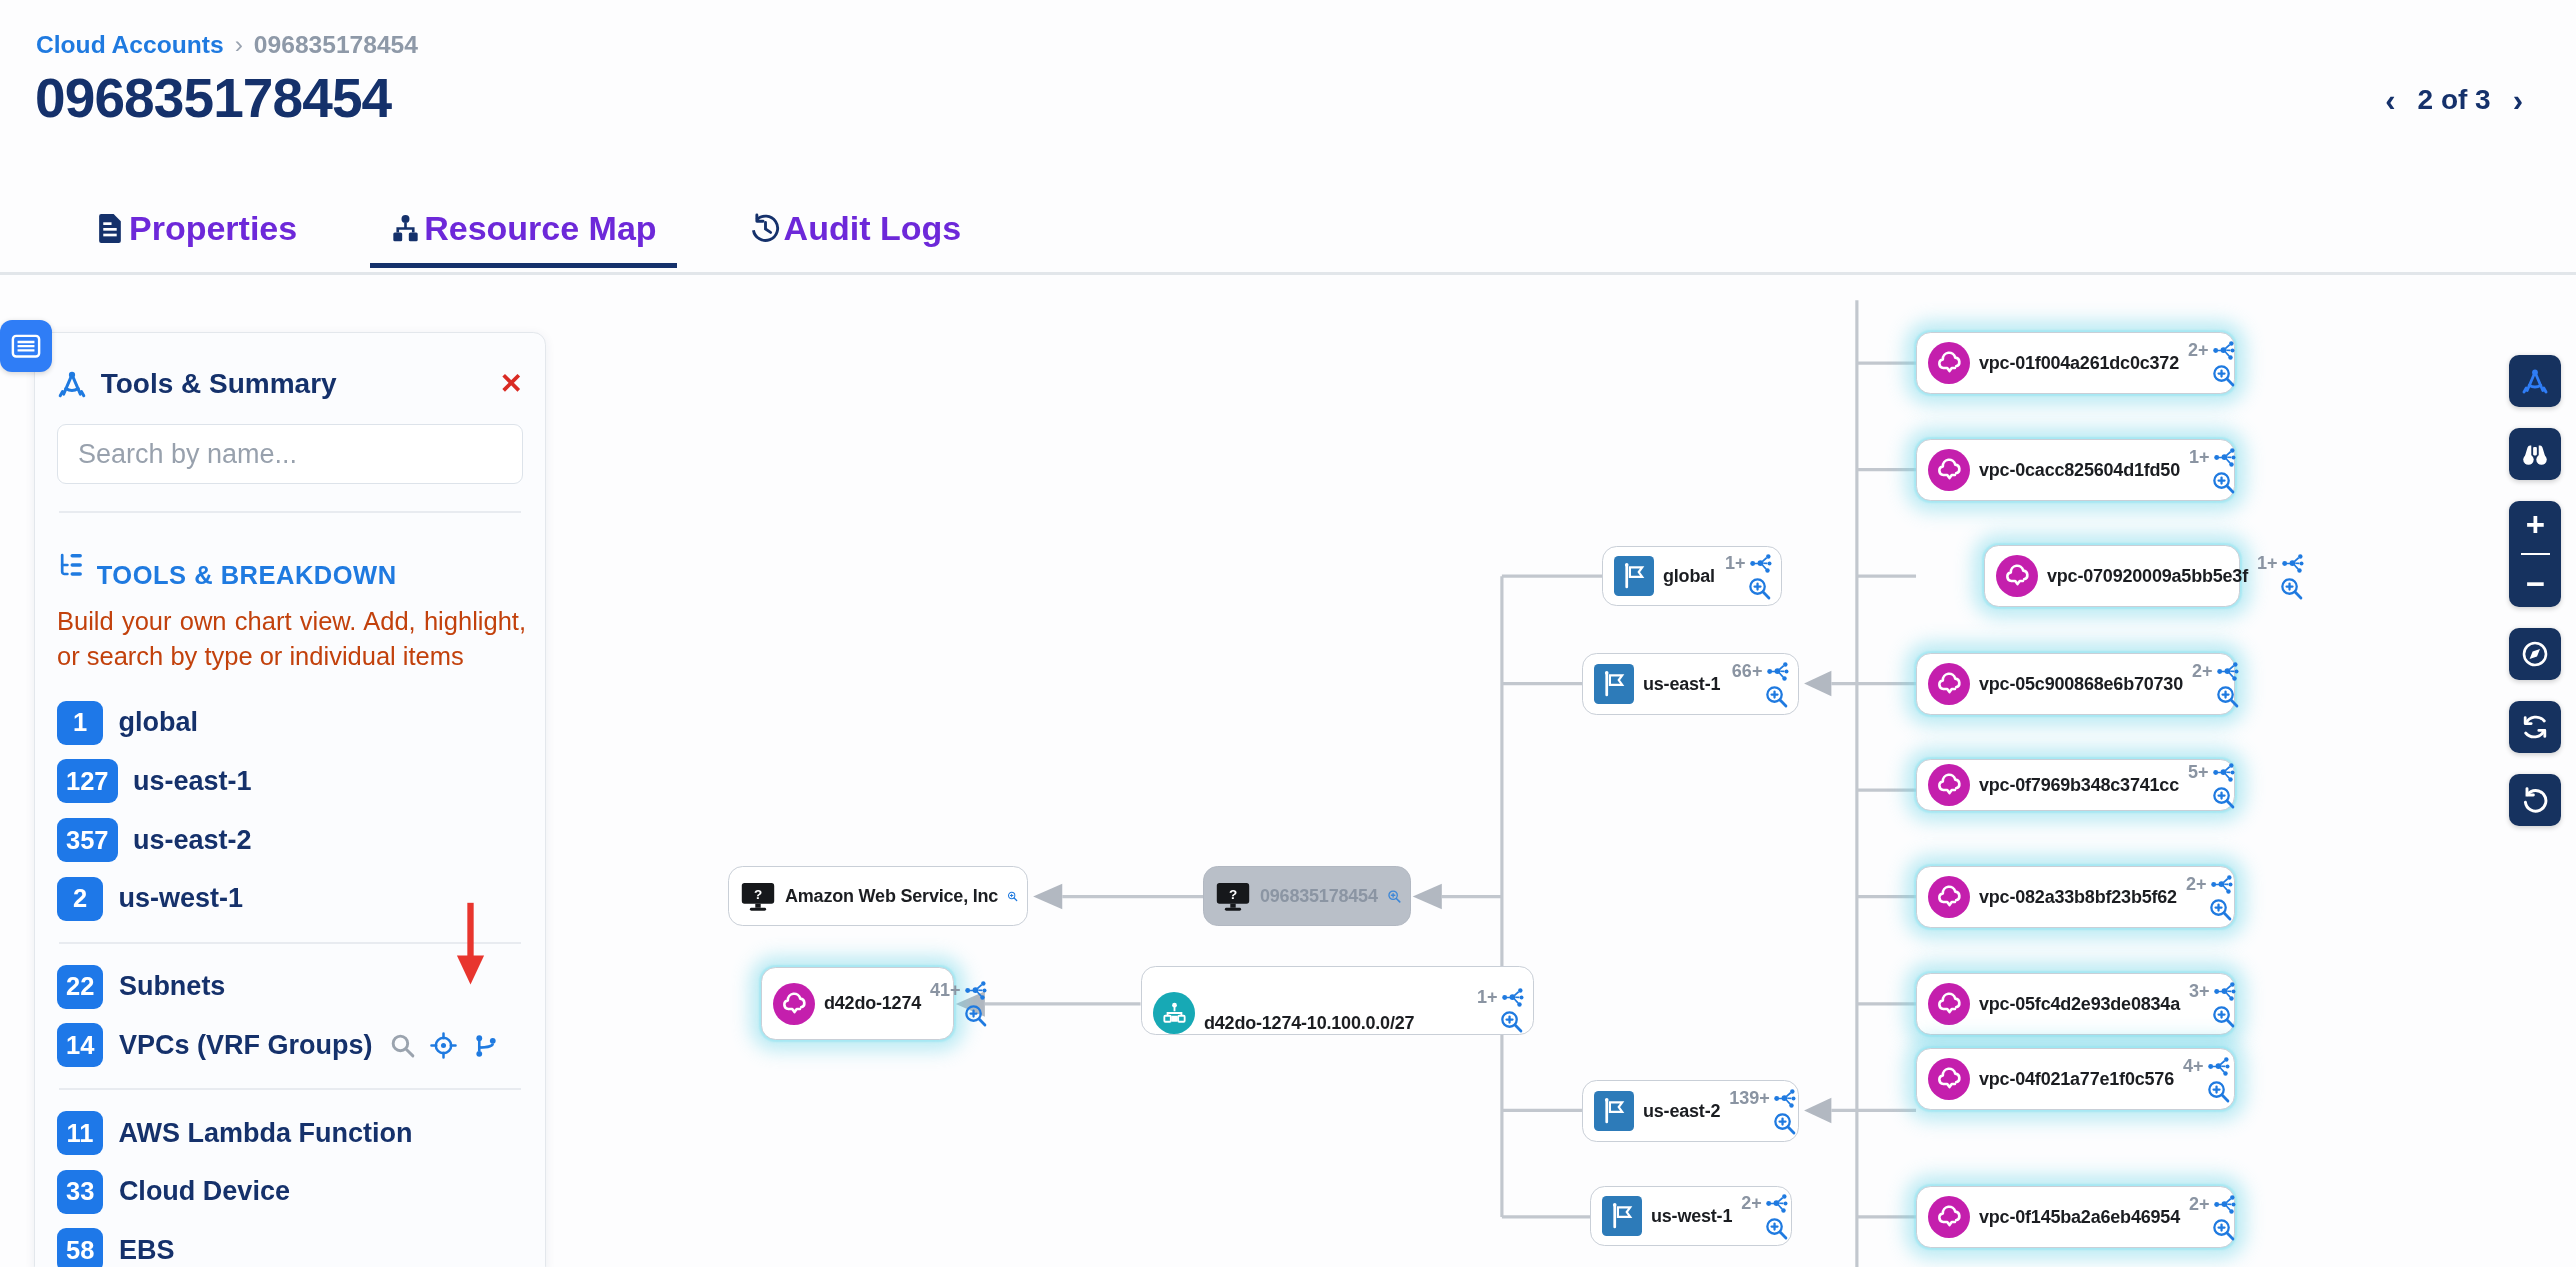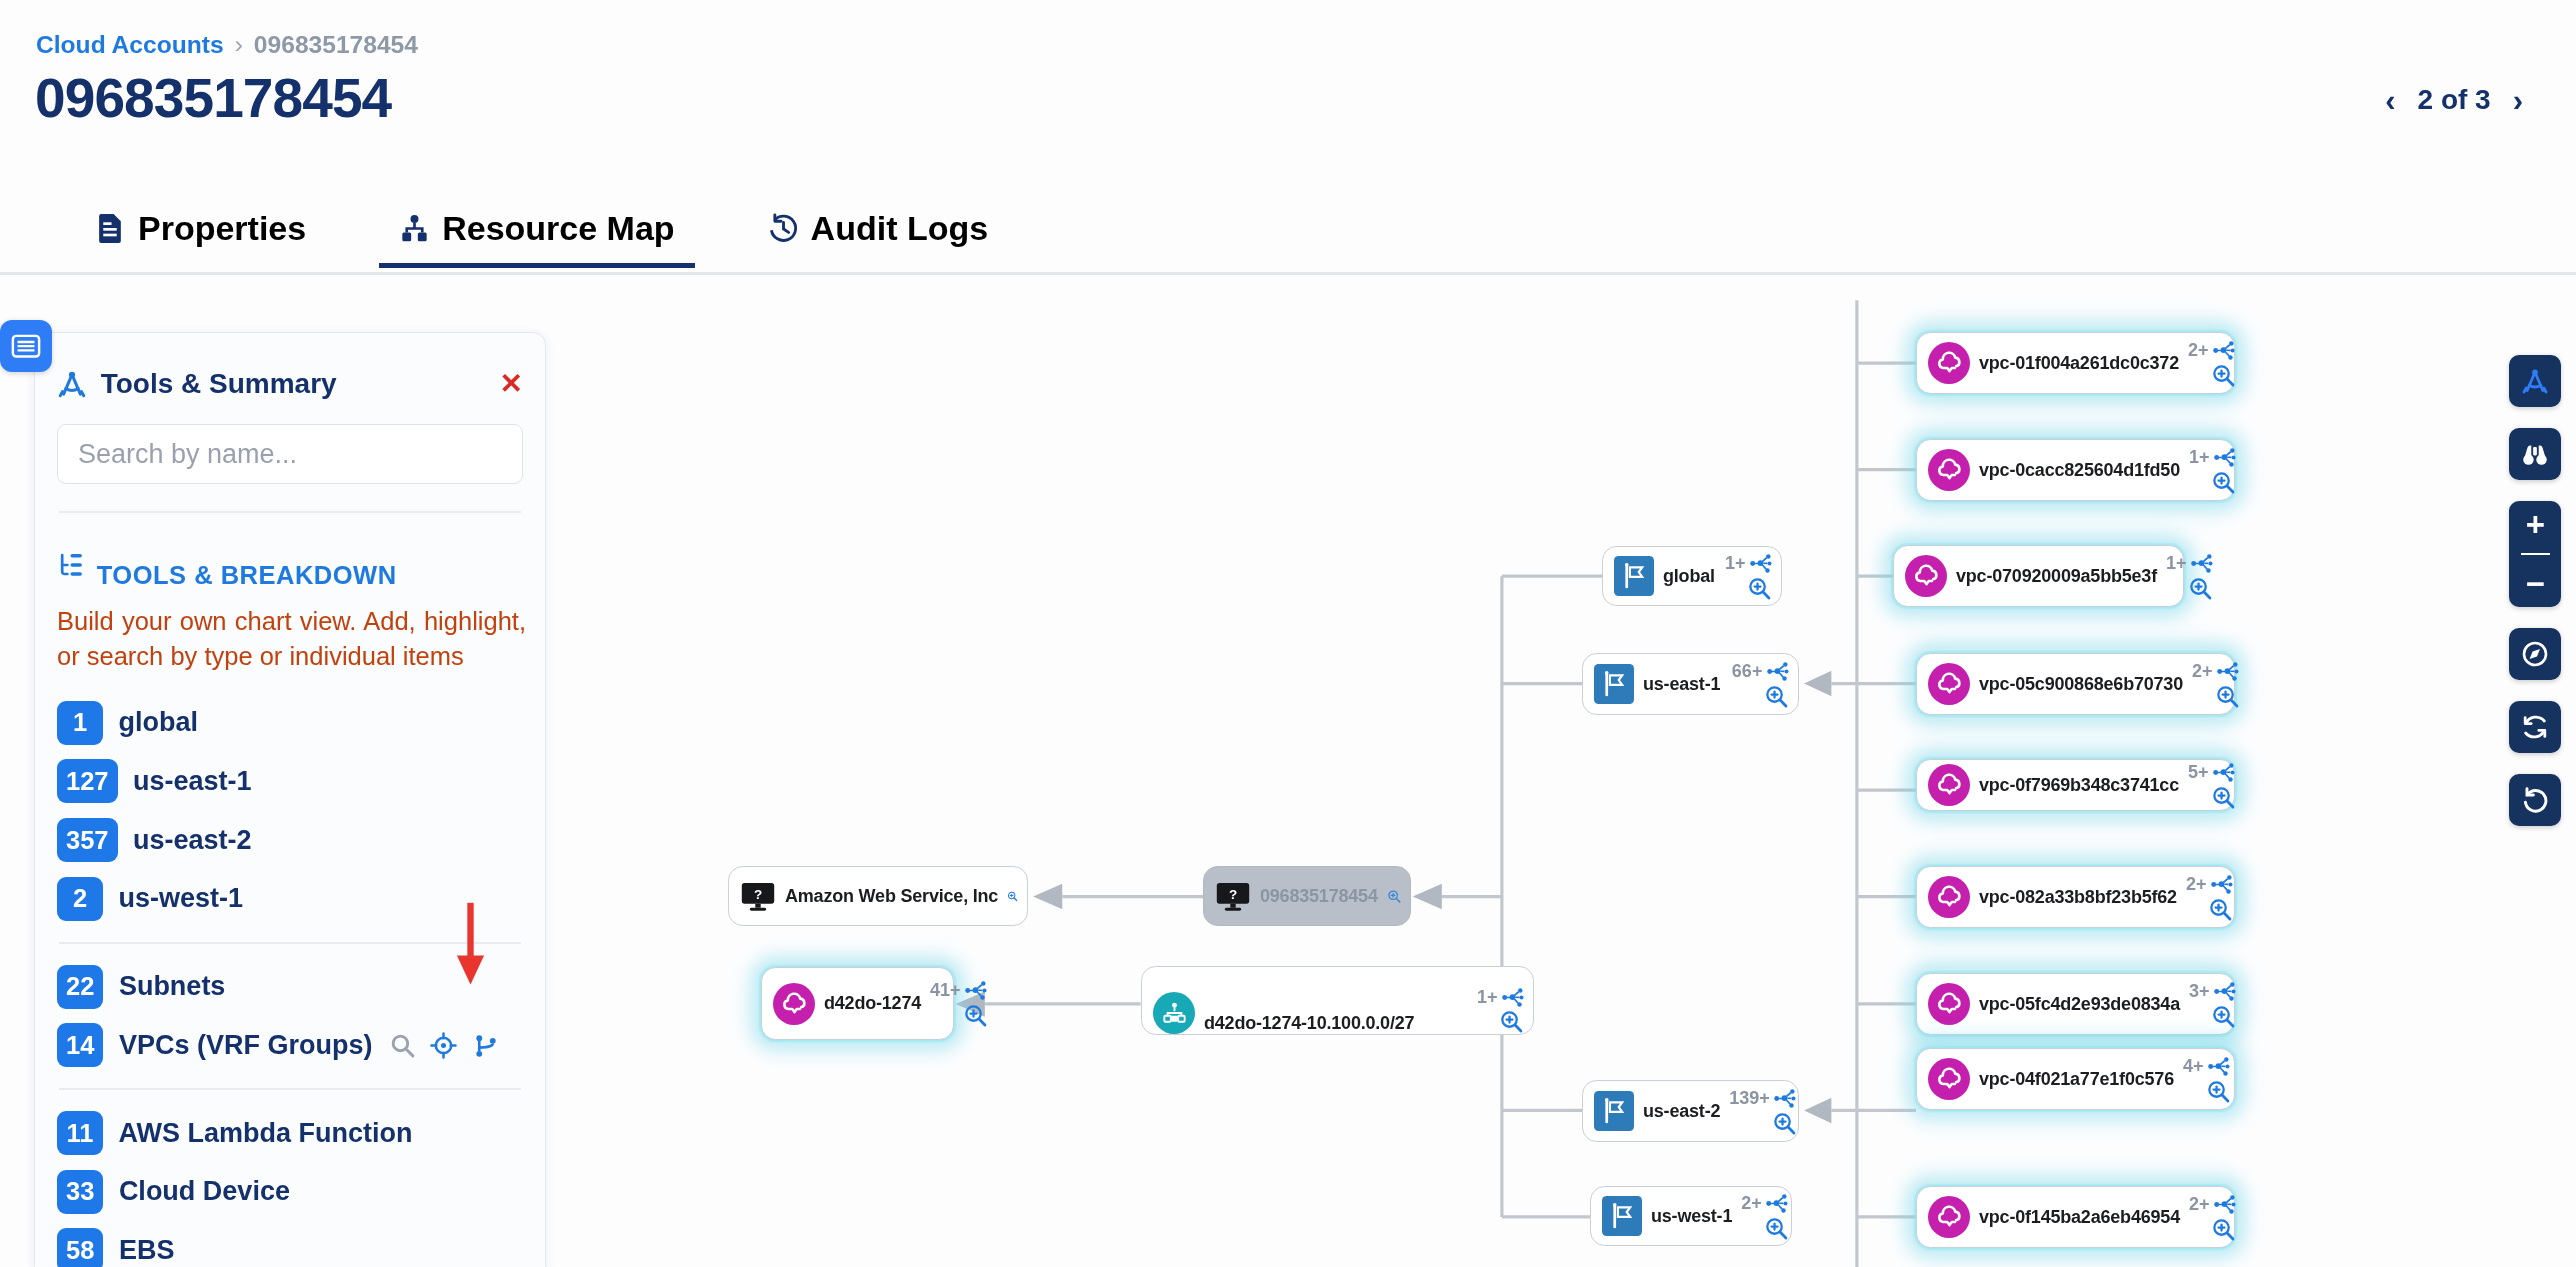--- a/index.html
+++ b/index.html
@@ -10,21 +10,21 @@
   .crumb-link{color:#1f7ae0;cursor:pointer;}
   .crumb-sep{color:#9aa3b0;font-weight:400;}
   .crumb-current{color:#8e99a8;}
   .page-title{position:absolute;left:35px;top:66px;font-size:55px;font-weight:800;color:#15316b;letter-spacing:-0.9px;}
   .pager{position:absolute;right:53px;top:84px;display:flex;align-items:center;gap:22px;color:#15316b;font-weight:800;font-size:28px;}
   .pager .chev{font-size:31px;cursor:pointer;line-height:1;}
 
   
   .tabs-line{position:absolute;left:0;right:0;top:272px;height:2.7px;background:#e2e6ea;}
   .tabs{position:absolute;left:75px;top:209px;display:flex;gap:53px;z-index:2;}
-  .tab{display:flex;align-items:center;gap:12px;color:#000000;font-weight:800;font-size:34px;padding:0 20px 20px 20px;cursor:pointer;}
+  .tab{display:flex;align-items:center;gap:3px;color:#6d28d9;font-weight:800;font-size:34px;padding:0 20px 20px 20px;cursor:pointer;}
   .tab .ico{width:31px;height:31px;color:#15316b;}
   .tab.active{border-bottom:5.5px solid #15316b;padding-bottom:14.6px;}
 
   
   .ico{display:inline-flex;align-items:center;justify-content:center;}
   .ico svg{width:100%;height:100%;}
 
   
   .panel-toggle{position:absolute;left:0;top:320px;width:52px;height:52px;background:#2f7df6;border:none;border-radius:12px;z-index:11;display:flex;align-items:center;justify-content:center;cursor:pointer;box-shadow:0 1.8px 5.5px rgba(0,0,0,.15);}
   .panel-toggle .ico{width:30px;height:26.4px;}
@@ -455,21 +455,21 @@
           </span>
           <span class="ico blue zoomi">
             <svg viewBox="0 0 28 28" fill="none" stroke="currentColor" stroke-width="2.6">
               <circle cx="12" cy="12" r="8.2"></circle>
               <path d="M12 8.6v6.8M8.6 12h6.8" stroke-linecap="round"></path>
               <path d="M18.3 18.3 25 25" stroke-linecap="round" stroke-width="3.2"></path>
             </svg>
           </span>
         </span>
       </div>
-      <div class="node vpc glow" style="left: 1893px; top: 545px; width: 291px; height: 62px;">
+      <div class="node vpc glow" style="left: 1984px; top: 545px; width: 256px; height: 62px;">
         <span class="circ vpc">
           <svg viewBox="0 0 30 26" fill="none" stroke="#fff" stroke-width="2.9" stroke-linecap="round" stroke-linejoin="round">
             <path d="M8.2 18.5a4.8 4.8 0 0 1-.6-9.5A7 7 0 0 1 21.4 7a4.9 4.9 0 0 1 1 9.6"></path>
             <path d="M9 18.5h3.5l2.5 3.5 2.5-3.5H21"></path>
           </svg>
         </span>
         <span class="node-label">vpc-070920009a5bb5e3f</span>
         <span class="side">
           <span class="brow">
             <span class="count">1+</span>

